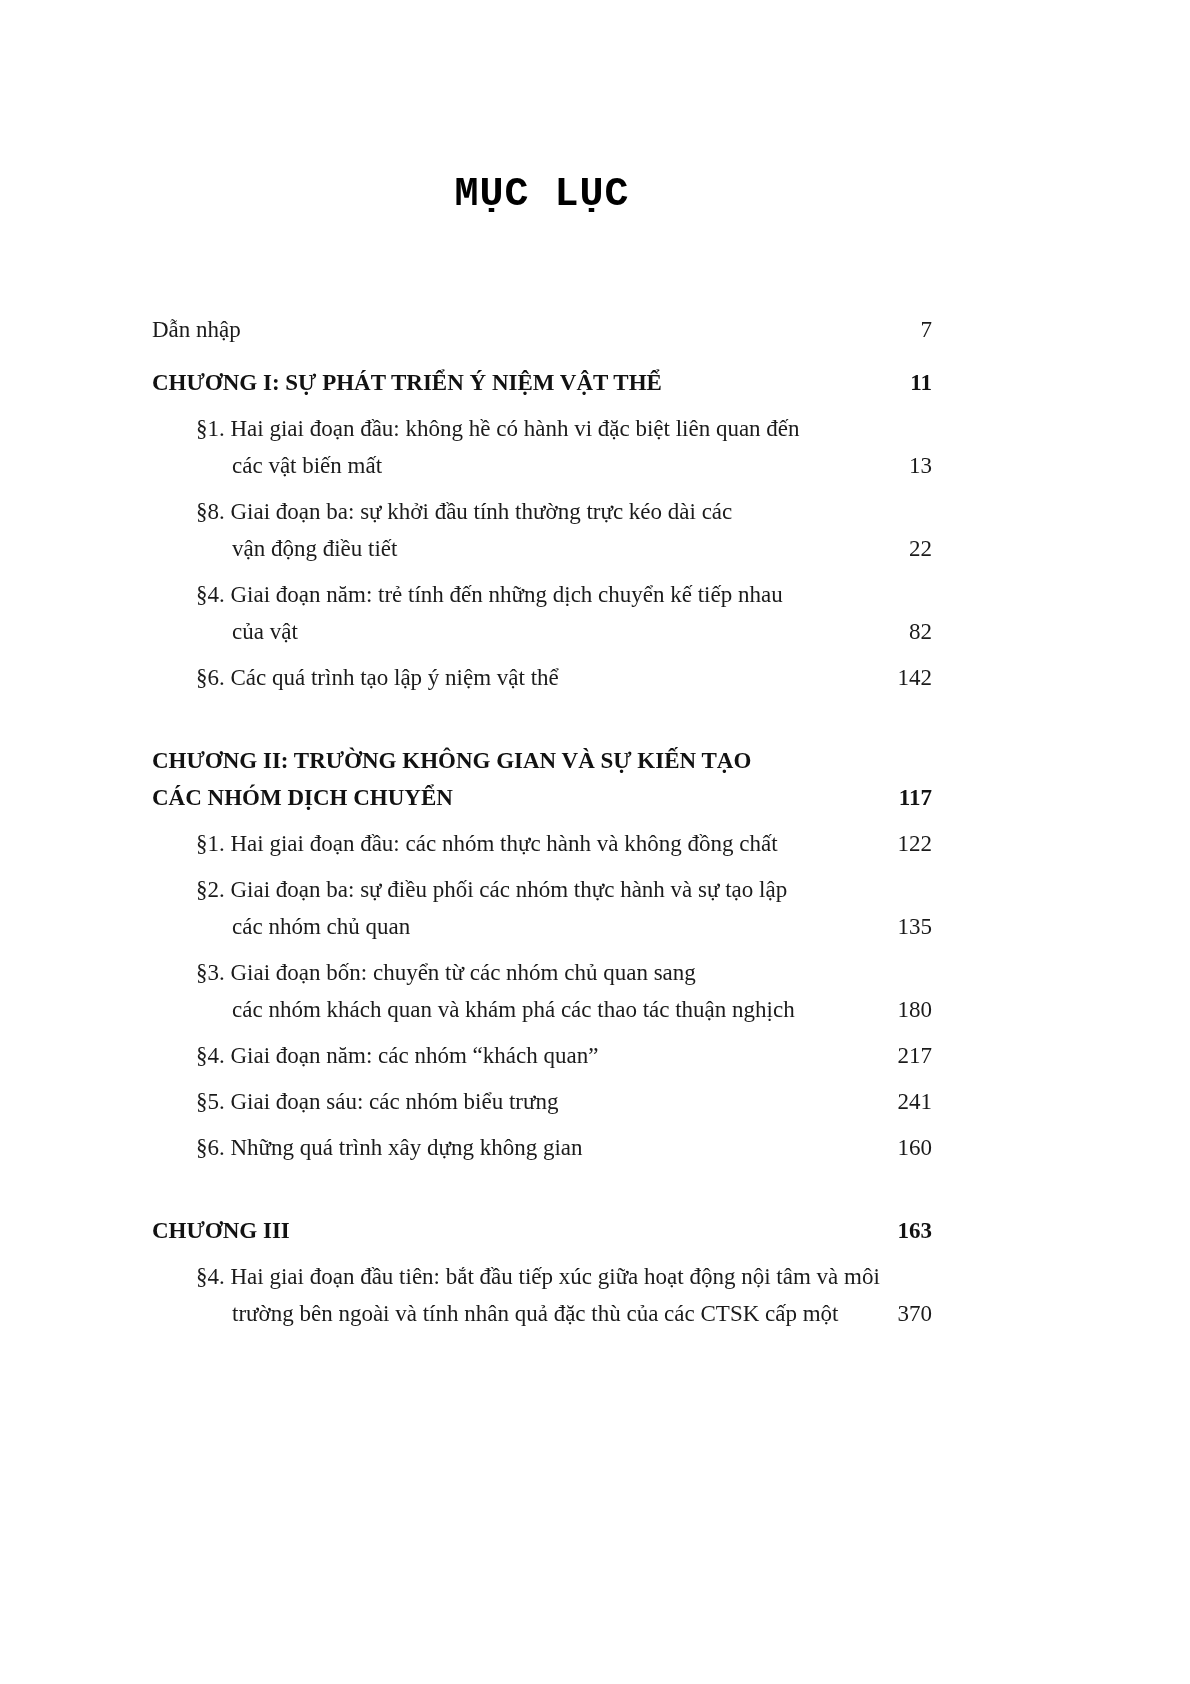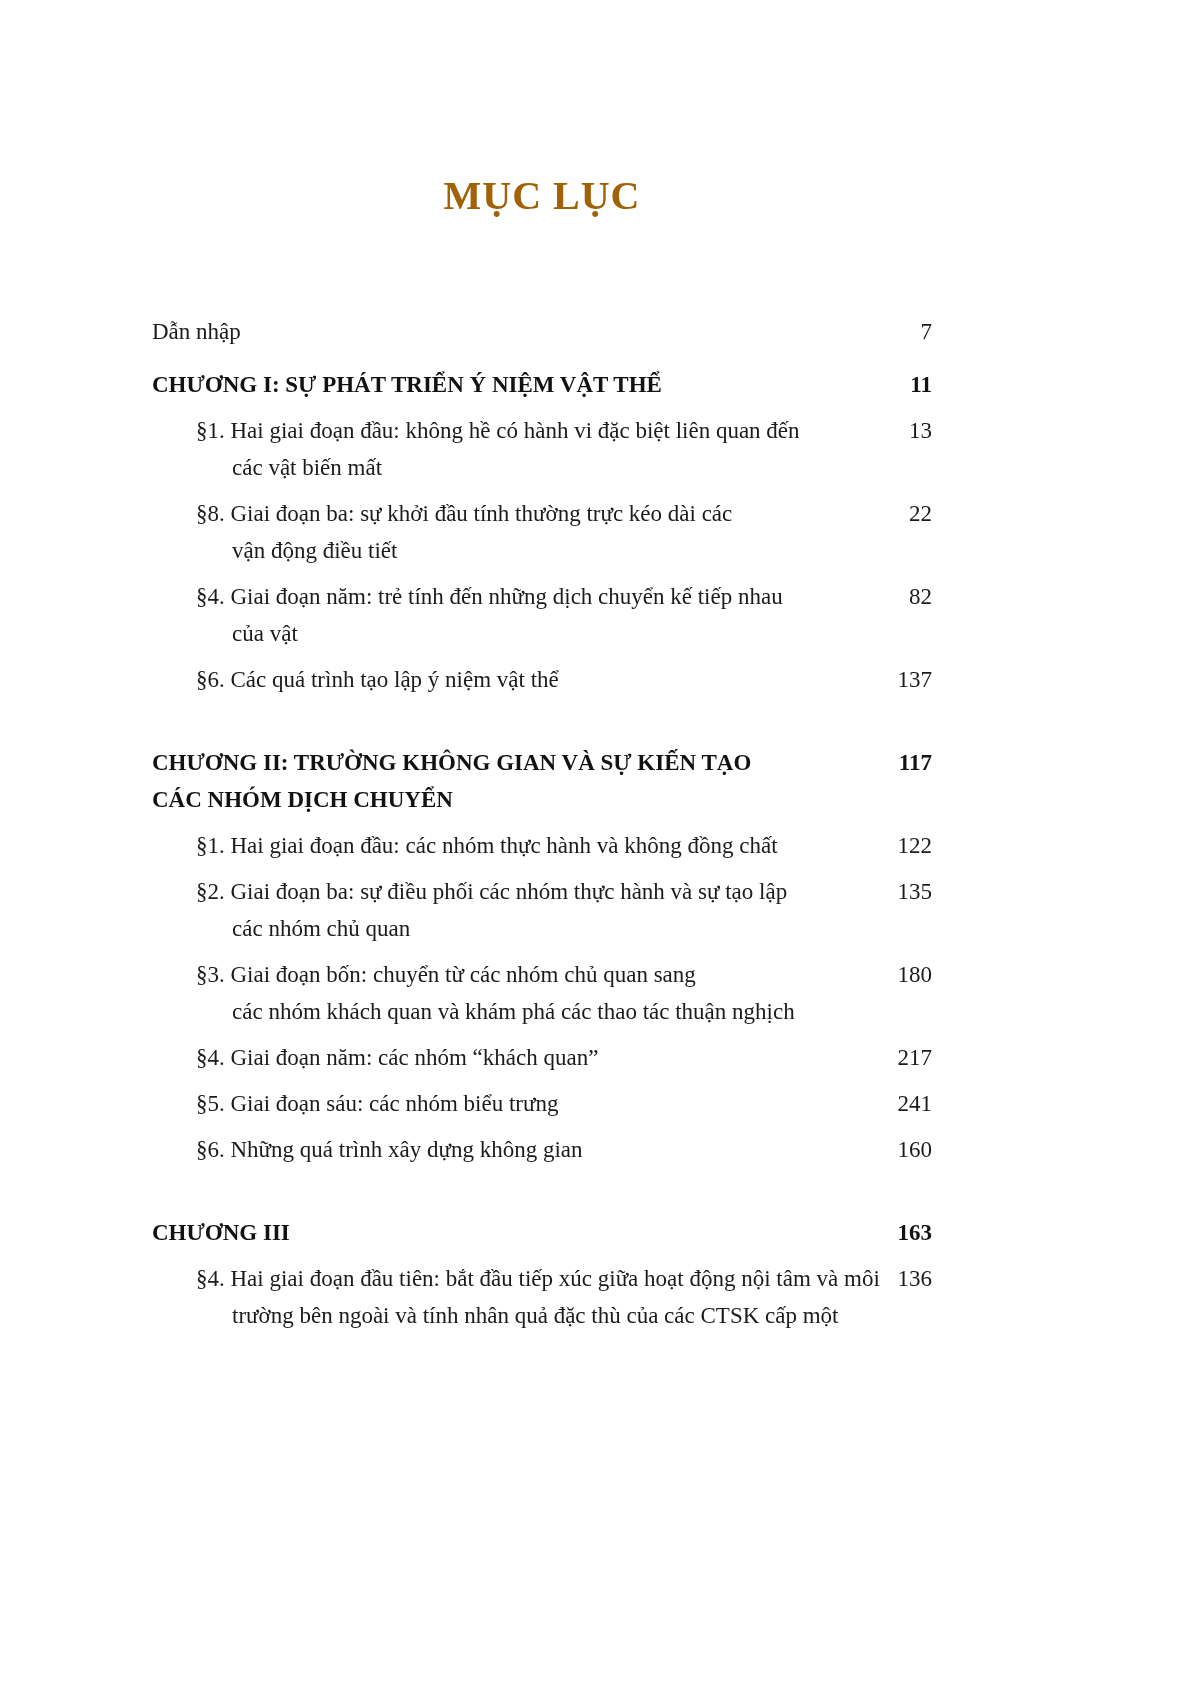--- a/index.html
+++ b/index.html
@@ -17,34 +17,34 @@
     color: #1b1b1b;
   }
   .content {
     position: absolute;
     left: 152px;
     top: 172px;
     width: 780px;
   }
   .toc-title {
     text-align: center;
-    font-family: Liberation Serif, serif;
+    font-family: Liberation Mono, monospace;
     font-weight: bold;
     font-size: 40px;
     letter-spacing: 1px;
-    color: #a16207;
+    color: #000000;
   }
   .entries {
     margin-top: 94px;
     font-size: 23px;
     line-height: 37px;
   }
   .entry {
     display: flex;
-    align-items: flex-start;
+    align-items: flex-end;
     margin-top: 9px;
   }
   .entry-text {
     flex: 1 1 auto;
     min-width: 0;
   }
   .page-num {
     flex: 0 0 auto;
     margin-left: 14px;
     white-space: nowrap;
@@ -118,21 +118,21 @@
           <div class="line">của vật</div>
         </div>
         <div class="page-num">82</div>
       </div>
 
 
       <div class="entry section">
         <div class="entry-text">
           <div class="line">§6. Các quá trình tạo lập ý niệm vật thể</div>
         </div>
-        <div class="page-num">137</div>
+        <div class="page-num">142</div>
       </div>
 
       <div class="entry chapter">
         <div class="entry-text">
           <div class="line">CHƯƠNG II: TRƯỜNG KHÔNG GIAN VÀ SỰ KIẾN TẠO</div>
           <div class="line">CÁC NHÓM DỊCH CHUYỂN</div>
         </div>
         <div class="page-num">117</div>
       </div>
 
@@ -185,18 +185,18 @@
           <div class="line">CHƯƠNG III</div>
         </div>
         <div class="page-num">163</div>
       </div>
 
       <div class="entry section">
         <div class="entry-text">
           <div class="line">§4. Hai giai đoạn đầu tiên: bắt đầu tiếp xúc giữa hoạt động nội tâm và môi</div>
           <div class="line">trường bên ngoài và tính nhân quả đặc thù của các CTSK cấp một</div>
         </div>
-        <div class="page-num">136</div>
+        <div class="page-num">370</div>
       </div>
 
     </div>
   </div>
 </div>
 
 </body></html>

